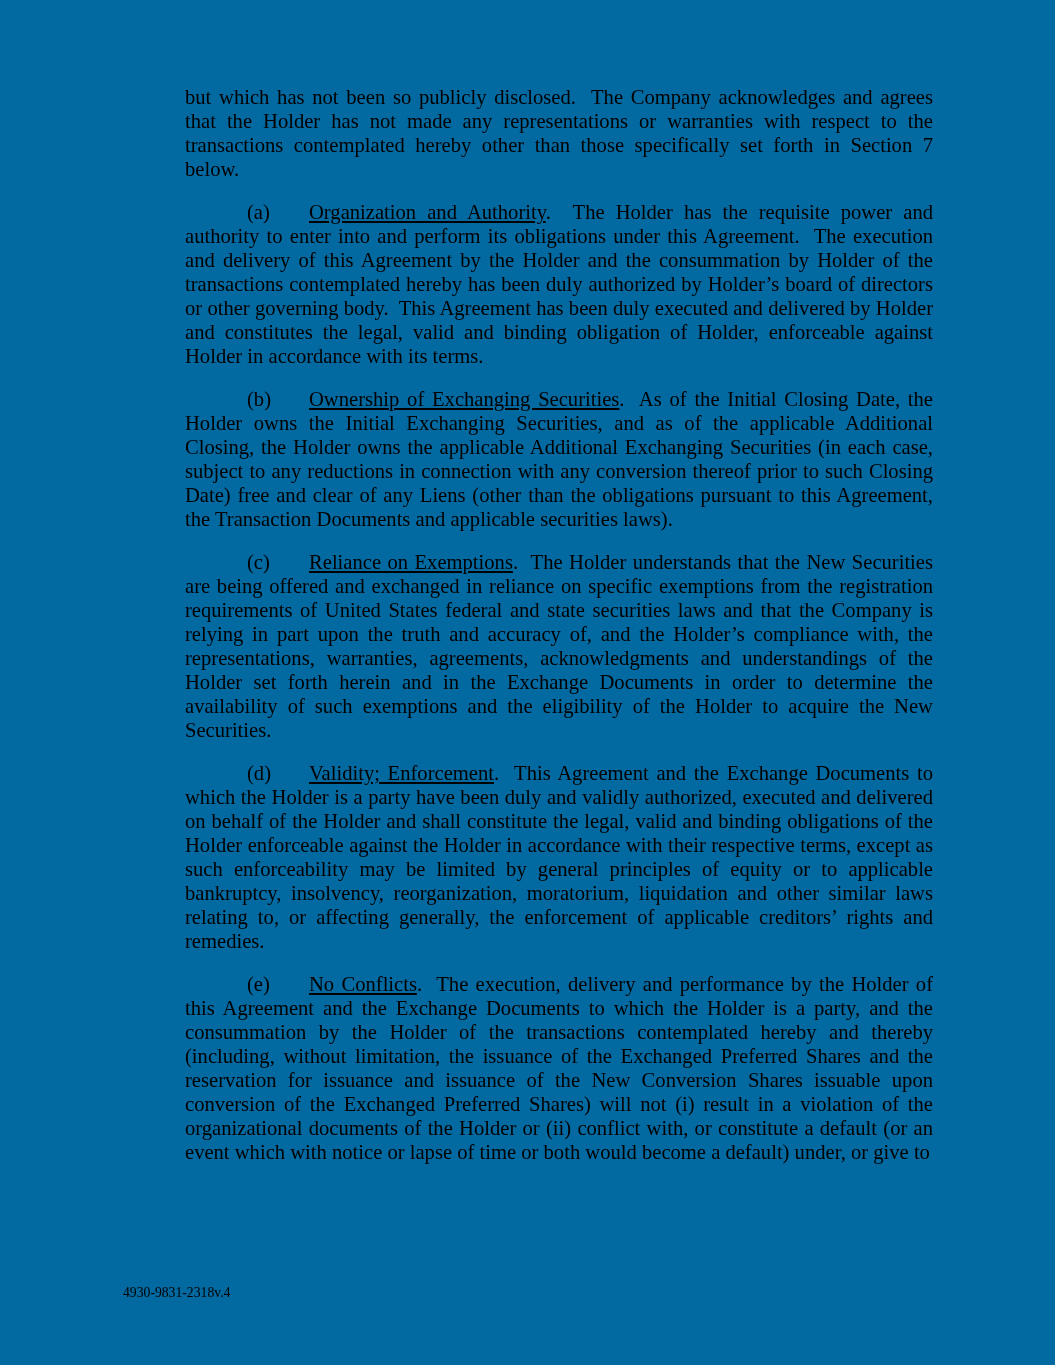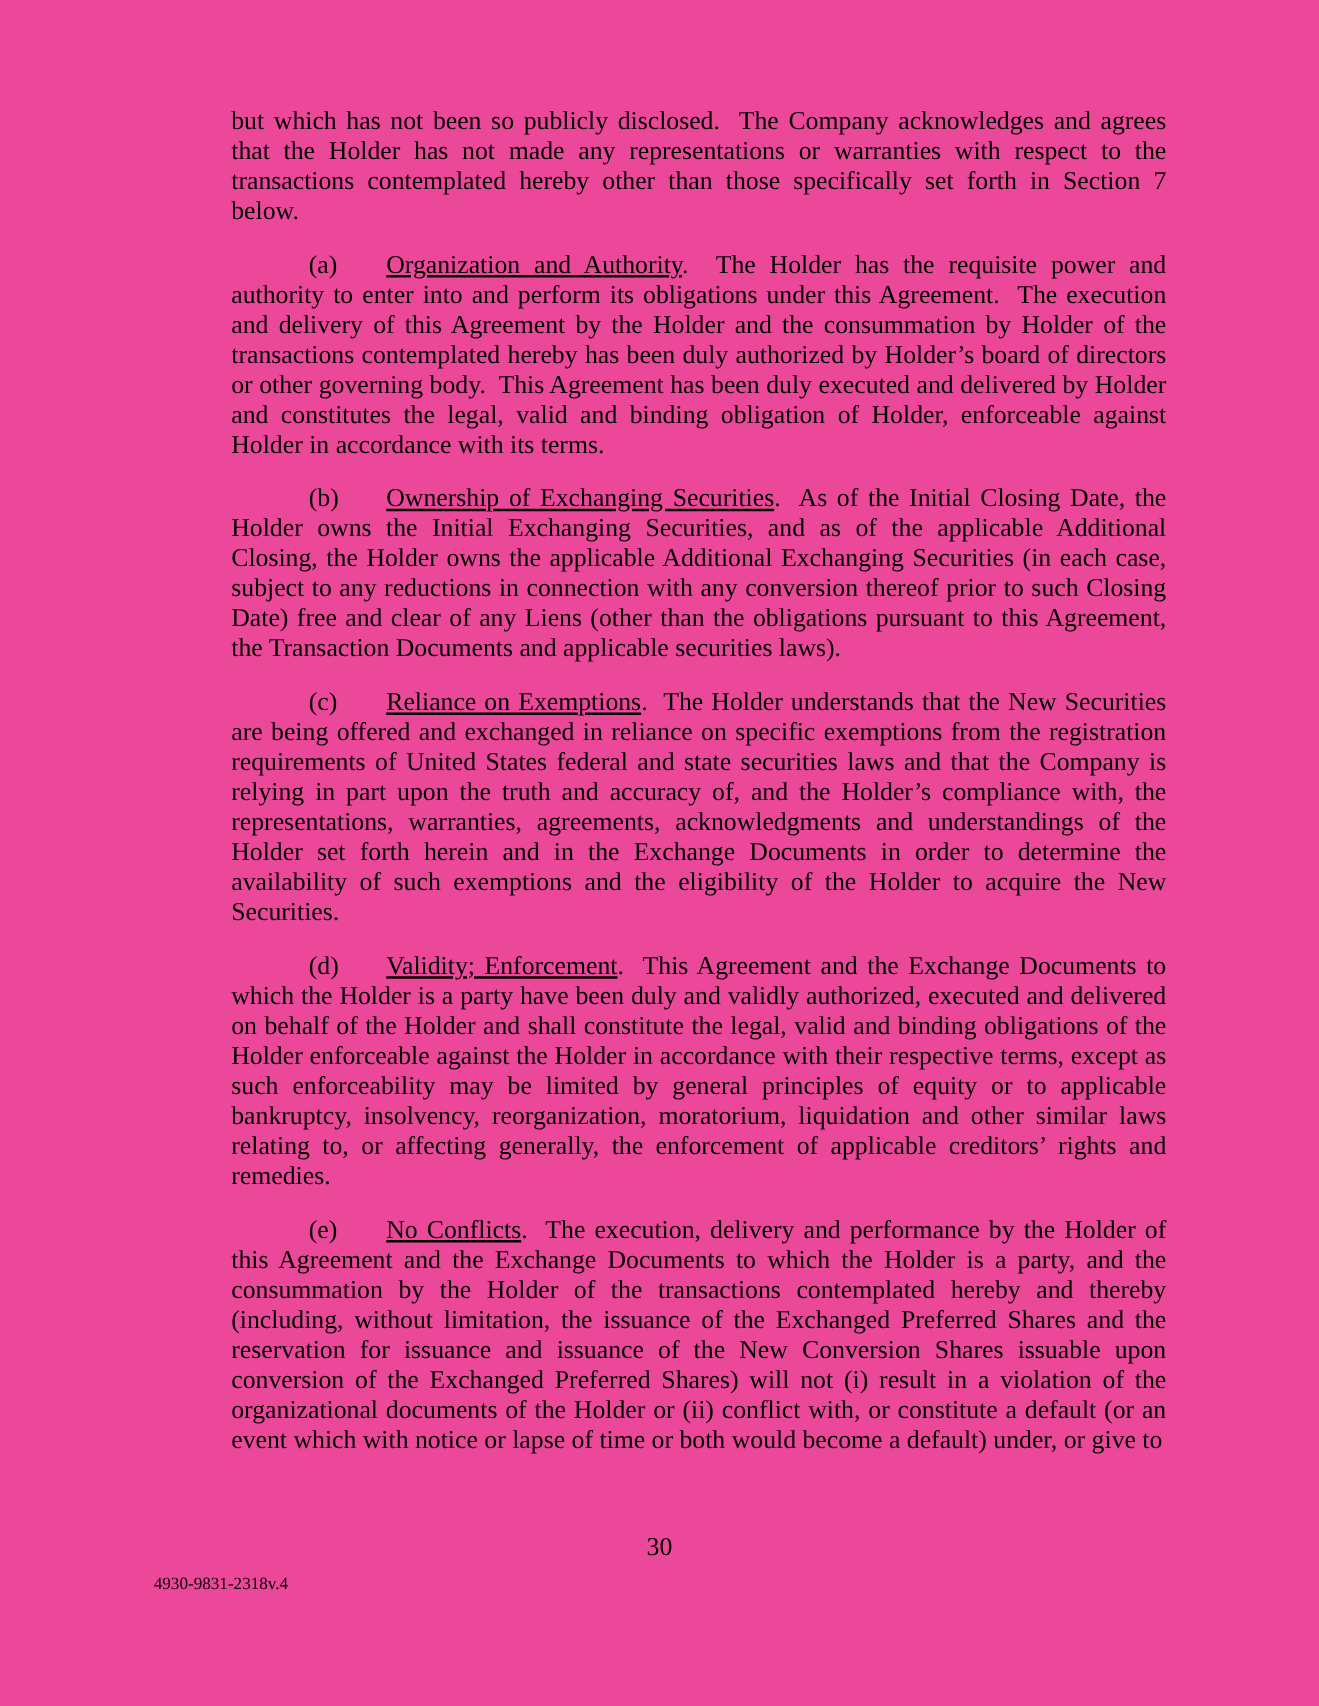--- a/index.html
+++ b/index.html
@@ -4,21 +4,21 @@
 <style>
   html, body {
     margin: 0;
     padding: 0;
     background: #ffffff;
   }
   .page {
     position: relative;
     width: 1055px;
     height: 1365px;
-    background: #ec4899;
+    background: #0369a1;
     color: #000000;
     font-family: "Liberation Serif", "DejaVu Serif", serif;
     overflow: hidden;
   }
   .content {
     position: absolute;
     left: 123px;
     top: 85px;
     width: 810px;
     font-size: 20.6px;
@@ -62,21 +62,21 @@
     top: 1226px;
     left: 0;
     width: 100%;
     text-align: center;
     font-size: 20.6px;
     line-height: 24px;
   }
   .doc-footer {
     position: absolute;
     left: 123px;
-    top: 1259px;
+    top: 1285px;
     font-size: 13.7px;
     line-height: 16px;
     font-family: Liberation Serif, serif;
   }
 </style>
 </head>
 <body>
 
 <div class="page">
   <div class="content">
@@ -89,16 +89,15 @@
     <p class="para subsection"><span class="num-label">(b)</span><span class="sub-title">Ownership of Exchanging Securities</span><span class="txt">.  As of the Initial Closing Date, the Holder owns the Initial Exchanging Securities, and as of the applicable Additional Closing, the Holder owns the applicable Additional Exchanging Securities (in each case, subject to any reductions in connection with any conversion thereof prior to such Closing Date) free and clear of any Liens (other than the obligations pursuant to this Agreement, the Transaction Documents and applicable securities laws).</span></p>
 
     <p class="para subsection"><span class="num-label">(c)</span><span class="sub-title">Reliance on Exemptions</span><span class="txt">.  The Holder understands that the New Securities are being offered and exchanged in reliance on specific exemptions from the registration requirements of United States federal and state securities laws and that the Company is relying in part upon the truth and accuracy of, and the Holder’s compliance with, the representations, warranties, agreements, acknowledgments and understandings of the Holder set forth herein and in the Exchange Documents in order to determine the availability of such exemptions and the eligibility of the Holder to acquire the New Securities.</span></p>
 
     <p class="para subsection"><span class="num-label">(d)</span><span class="sub-title">Validity; Enforcement</span><span class="txt">.  This Agreement and the Exchange Documents to which the Holder is a party have been duly and validly authorized, executed and delivered on behalf of the Holder and shall constitute the legal, valid and binding obligations of the Holder enforceable against the Holder in accordance with their respective terms, except as such enforceability may be limited by general principles of equity or to applicable bankruptcy, insolvency, reorganization, moratorium, liquidation and other similar laws relating to, or affecting generally, the enforcement of applicable creditors’ rights and remedies.</span></p>
 
     <p class="para subsection"><span class="num-label">(e)</span><span class="sub-title">No Conflicts</span><span class="txt">.  The execution, delivery and performance by the Holder of this Agreement and the Exchange Documents to which the Holder is a party, and the consummation by the Holder of the transactions contemplated hereby and thereby (including, without limitation, the issuance of the Exchanged Preferred Shares and the reservation for issuance and issuance of the New Conversion Shares issuable upon conversion of the Exchanged Preferred Shares) will not (i) result in a violation of the organizational documents of the Holder or (ii) conflict with, or constitute a default (or an event which with notice or lapse of time or both would become a default) under, or give to</span></p>
 
   </div>
 
-  <div class="page-number">30</div>
 
   <div class="doc-footer">4930-9831-2318v.4</div>
 </div>
 
 </body></html>

